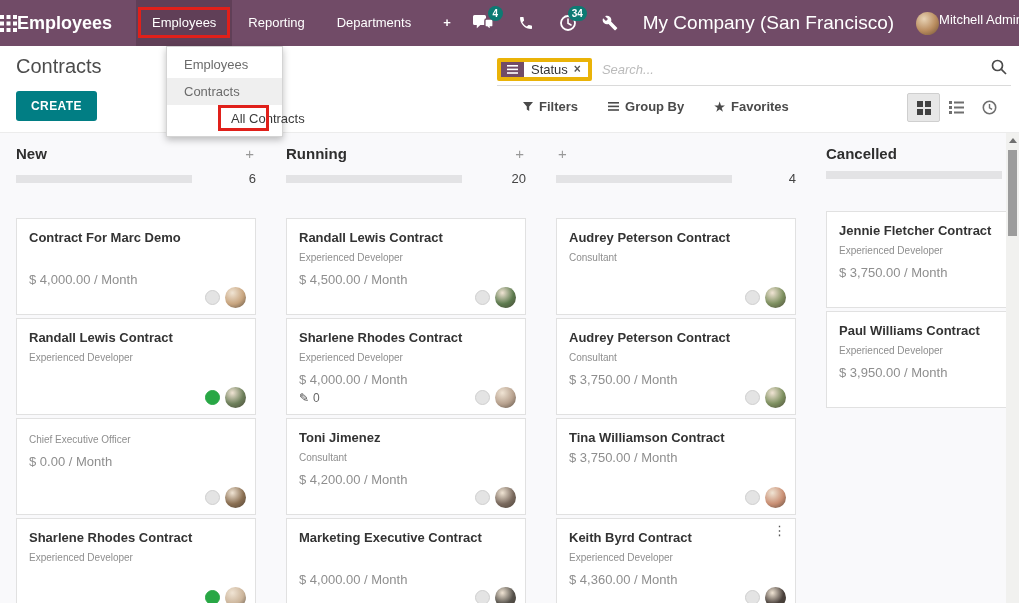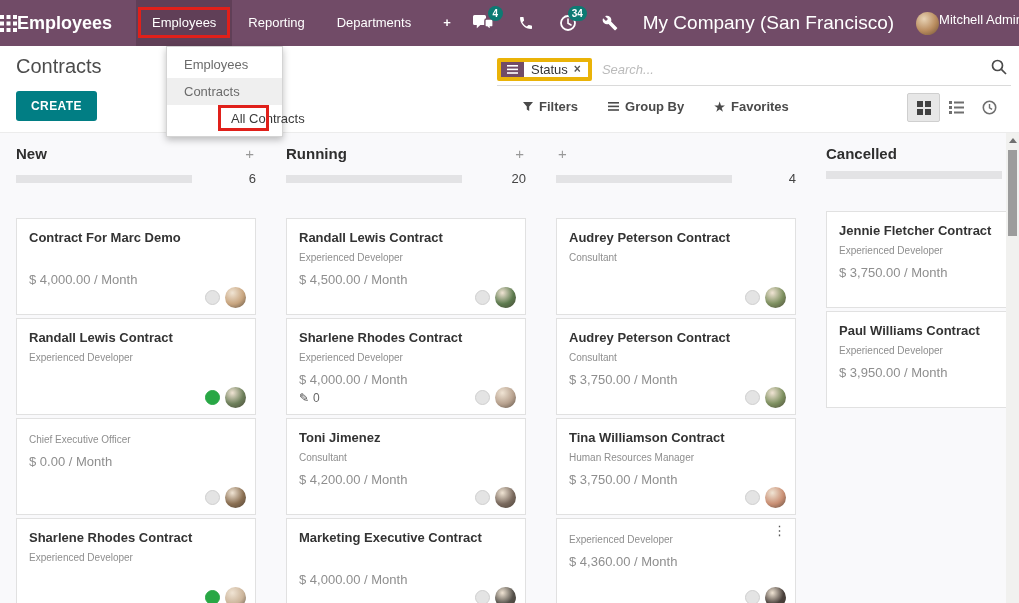--- a/index.html
+++ b/index.html
@@ -387,31 +387,31 @@
     <div class="kcard-foot">
 
       <span class="foot-spacer"></span>
       <span class="status-dot"></span>
       <span class="kavatar" style="background: radial-gradient(circle at 35% 28%, rgb(240, 228, 212) 0%, rgb(125, 143, 95) 55%, rgb(60, 52, 44) 115%);"></span>
     </div>
   </div>
           <div class="kcard">
 
     <div class="kcard-title">Tina Williamson Contract</div>
-    <div class="kcard-job">Human Resources Manager</div>
     <div class="kcard-salary">$ 3,750.00 / Month</div>
     <div class="kcard-foot">
 
       <span class="foot-spacer"></span>
       <span class="status-dot"></span>
       <span class="kavatar" style="background: radial-gradient(circle at 35% 28%, rgb(240, 228, 212) 0%, rgb(201, 143, 116) 55%, rgb(60, 52, 44) 115%);"></span>
     </div>
   </div>
           <div class="kcard">
     <span class="kebab" style="display: block;">⋮</span>
+    <div class="kcard-title">Keith Byrd Contract</div>
     <div class="kcard-job">Experienced Developer</div>
     <div class="kcard-salary">$ 4,360.00 / Month</div>
     <div class="kcard-foot">
 
       <span class="foot-spacer"></span>
       <span class="status-dot"></span>
       <span class="kavatar" style="background: radial-gradient(circle at 35% 28%, rgb(240, 228, 212) 0%, rgb(74, 65, 60) 55%, rgb(60, 52, 44) 115%);"></span>
     </div>
   </div>
         </div>

